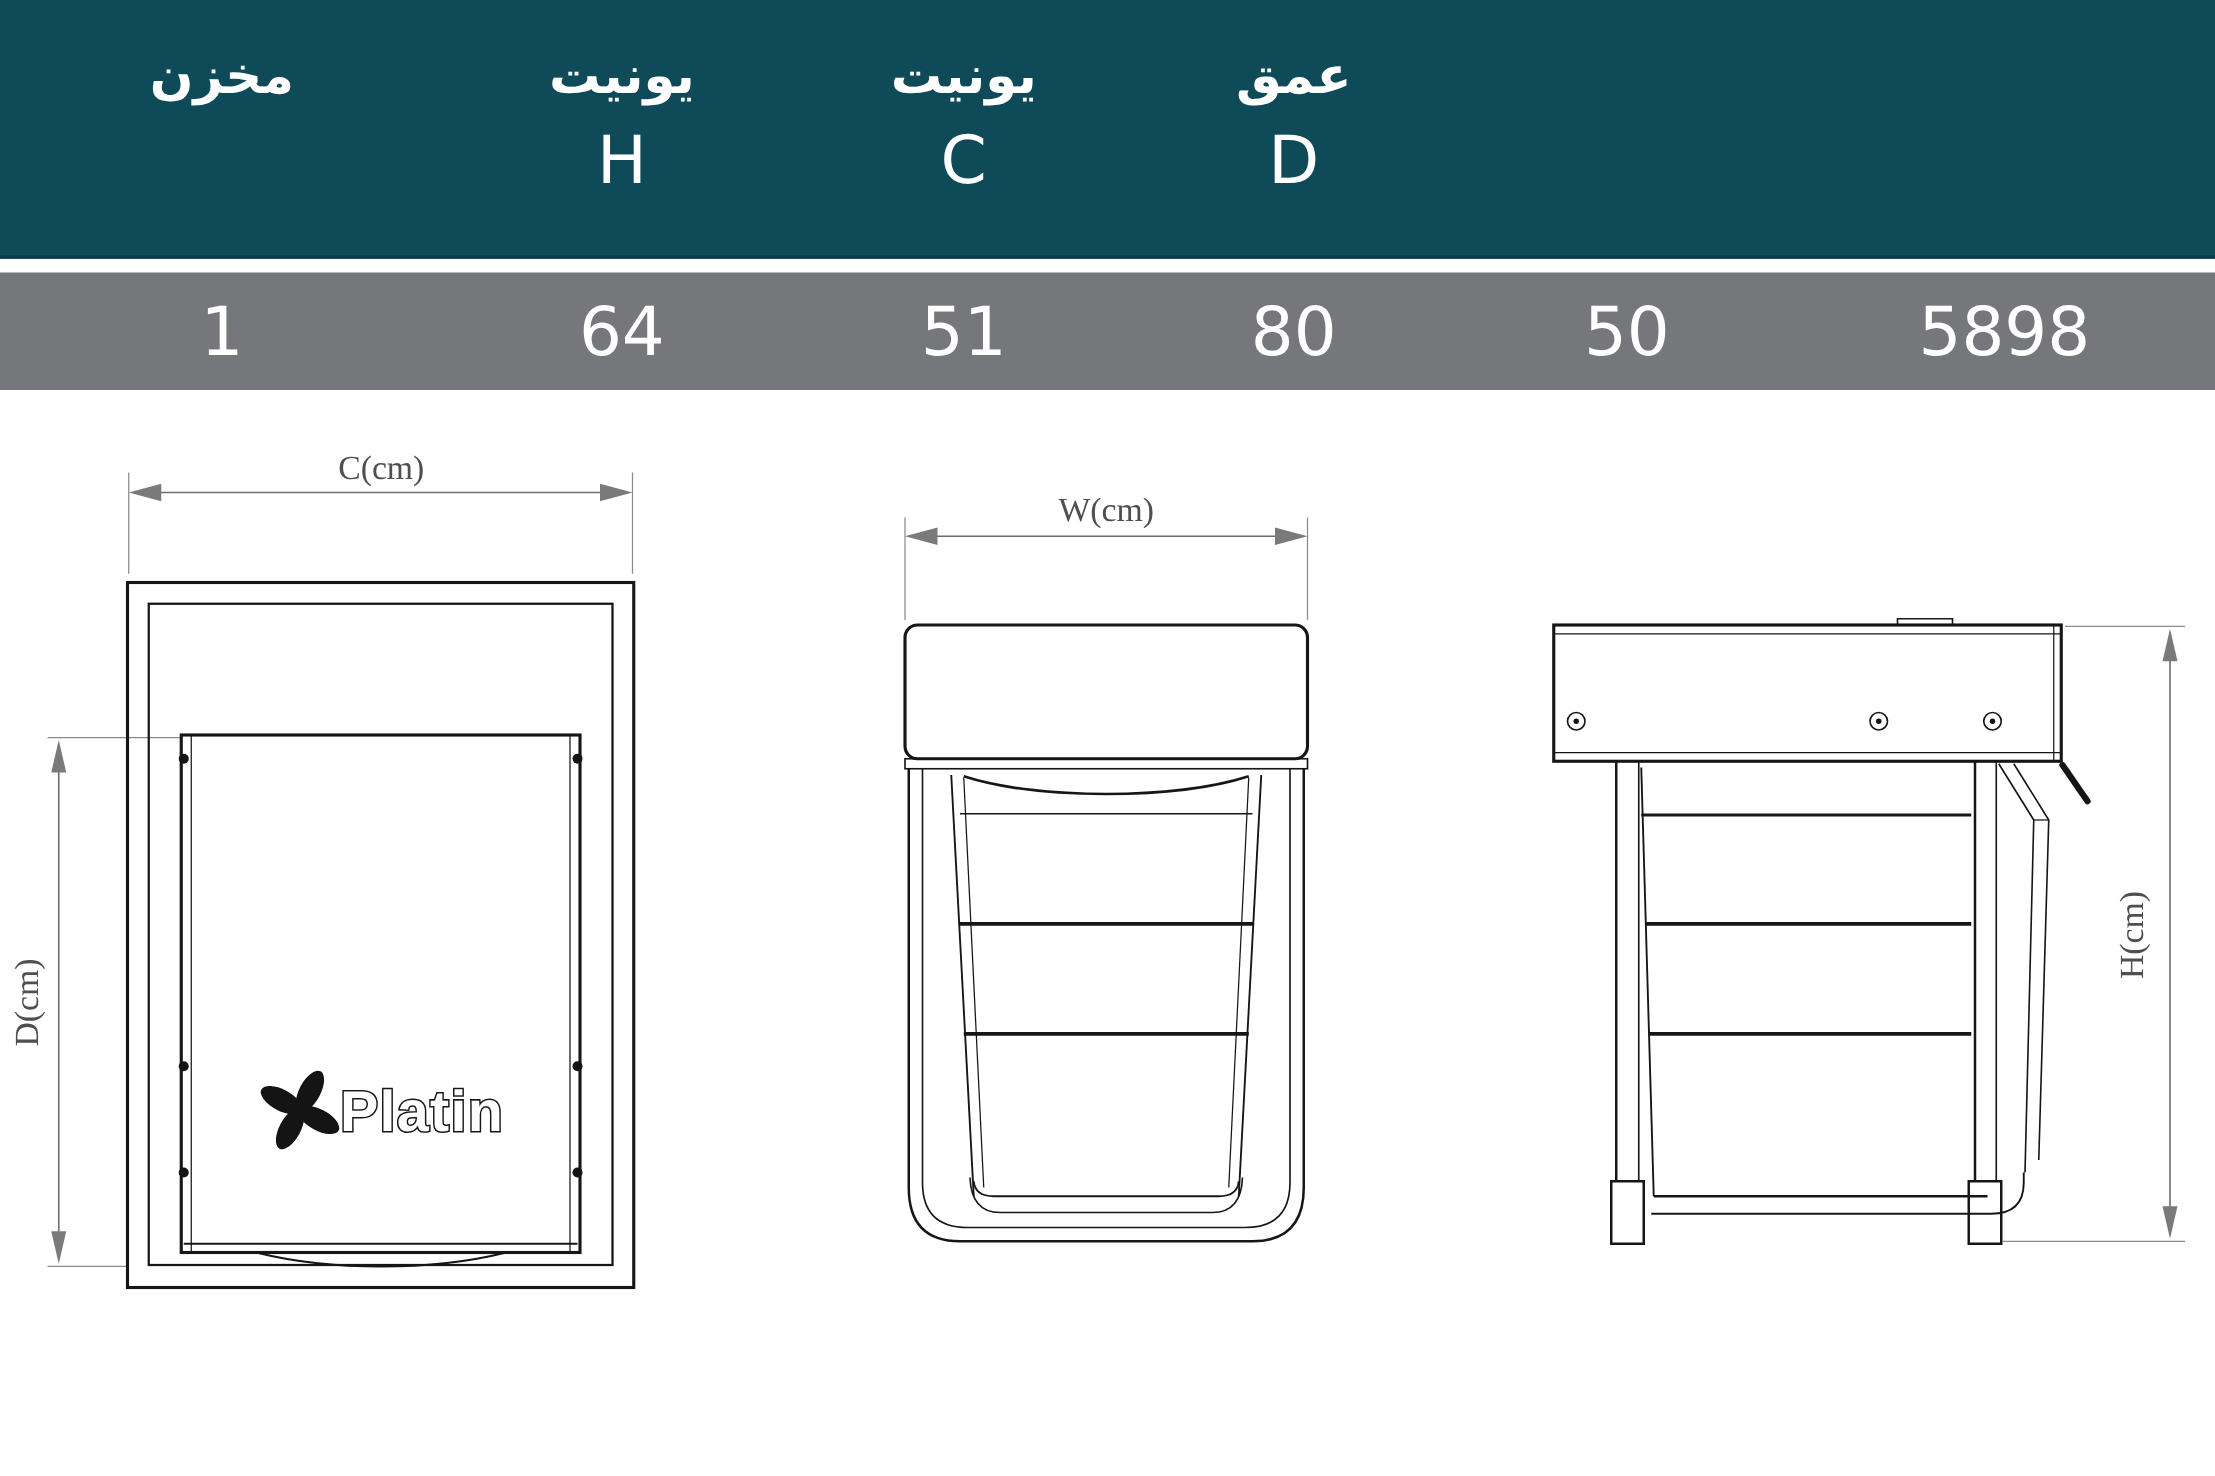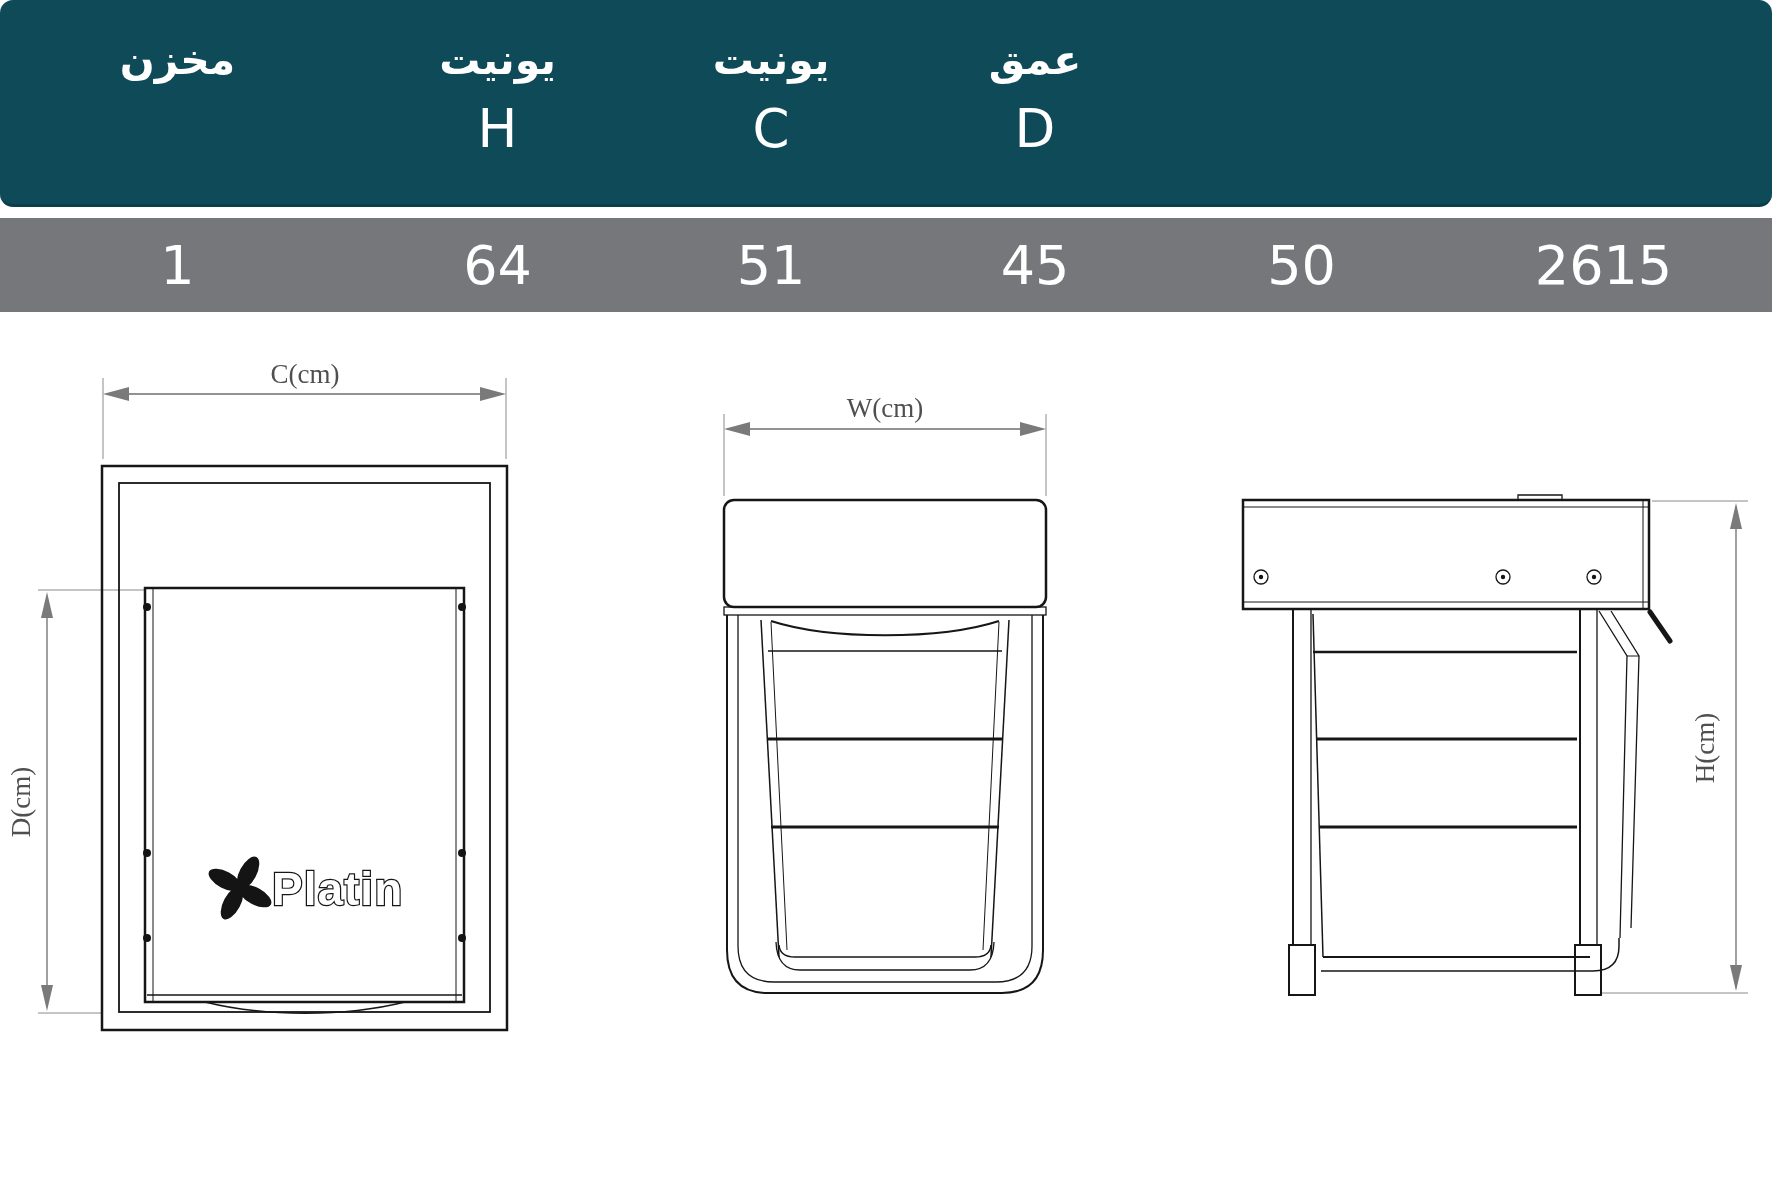--- a/index.html
+++ b/index.html
@@ -1,21 +1,21 @@
 <!DOCTYPE html>
 <html><head>
 <meta charset="utf-8">
 <style>
   html,body{margin:0;padding:0;background:#ffffff;}
   .page{position:relative;width:1772px;height:1181px;background:#ffffff;overflow:hidden;
         font-family:"DejaVu Sans",sans-serif;}
   
   .header-row{position:absolute;top:0;left:0;width:1772px;height:207px;background:#0E4A58;
               display:grid;grid-template-columns:355px 285px 262px 266px 267px 337px;
-              border-bottom:3px solid #0a3e4b;box-sizing:border-box;border-radius:13px;}
+              border-bottom:3px solid #0a3e4b;box-sizing:border-box;}
   .hcell{display:flex;flex-direction:column;align-items:center;padding-top:32px;color:#ffffff;}
   .hlabel{font-size:41px;font-weight:bold;height:64px;line-height:56px;direction:rtl;white-space:nowrap;}
   .hletter{font-size:53px;height:72px;line-height:66px;font-weight:normal;}
   .value-row{position:absolute;top:218px;left:0;width:1772px;height:94px;background:#76777B;
              display:grid;grid-template-columns:355px 285px 262px 266px 267px 337px;}
   .vcell{display:flex;align-items:center;justify-content:center;color:#ffffff;font-size:54px;}
   
   svg.draw{position:absolute;left:0;top:0;width:1772px;height:1181px;}
   .s10{stroke:#161616;stroke-width:1;fill:none;}
   .s13{stroke:#161616;stroke-width:1.3;fill:none;}
@@ -54,23 +54,23 @@
     <div class="hcell">
       <span class="hlabel">عمق</span>
       <span class="hletter">D</span>
     </div>
   </div>
 
   <div class="value-row">
     <div class="vcell">1</div>
     <div class="vcell">64</div>
     <div class="vcell">51</div>
-    <div class="vcell">45</div>
+    <div class="vcell">80</div>
     <div class="vcell">50</div>
-    <div class="vcell">2615</div>
+    <div class="vcell">5898</div>
   </div>
 
   <svg class="draw" viewBox="0 0 1772 1181">
 
     <g>
       <g>
         <text x="305" y="383" text-anchor="middle" class="dimtext">C(cm)</text>
         <line x1="103" y1="378" x2="103" y2="459" class="ext"></line>
         <line x1="506" y1="378" x2="506" y2="459" class="ext"></line>
         <line x1="108" y1="394" x2="501" y2="394" class="dline"></line>

